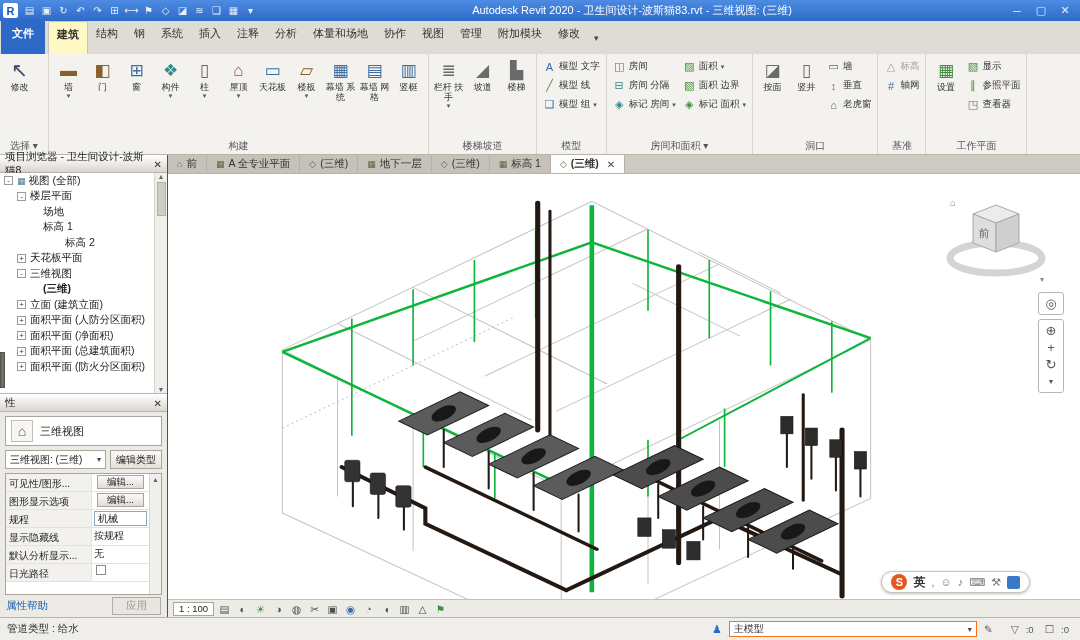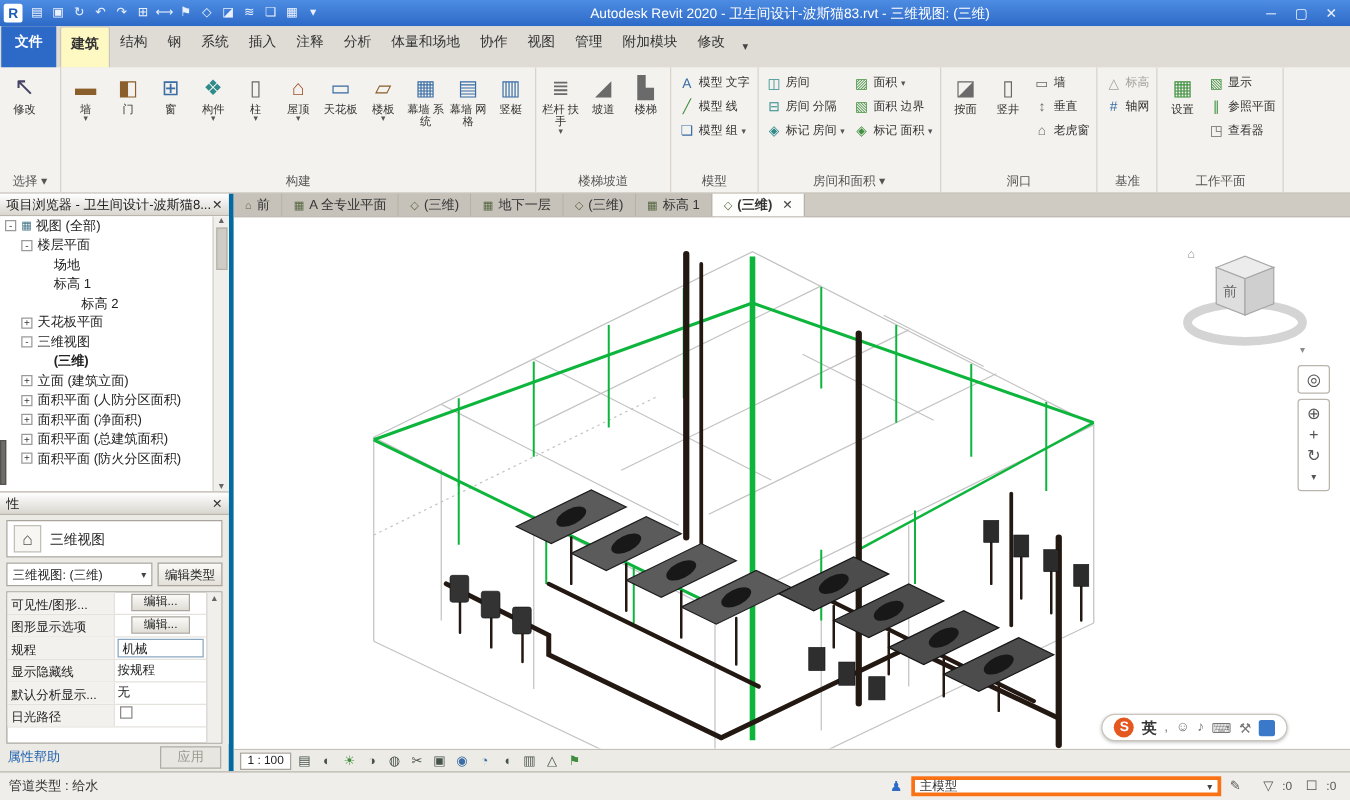--- a/index.html
+++ b/index.html
@@ -42,21 +42,21 @@
 
 .ccol{flex:1;display:flex;flex-direction:column;min-width:0}
 .viewtabs{height:19px;background:#cfcbc3;display:flex;align-items:stretch;border-bottom:1px solid #b9b5ad;flex:0 0 auto}
 .vtab{display:flex;align-items:center;gap:4px;padding:0 9px;font-size:10.5px;color:#333;border-right:1px solid #b5b1a9;background:#c6c2ba;white-space:nowrap}
 .vtab .vic{font-size:9px;color:#5a6a46}
 .vtab.active{background:#fdfdfc;font-weight:bold}
 .vtab .x{color:#444;font-size:10px;margin-left:4px}
 
 
 .main{flex:1;display:flex;min-height:0}
-.left{width:187px;flex:0 0 auto;display:flex;flex-direction:column;background:#eceae5;border-right:4px solid #0369a1}
+.left{width:168px;flex:0 0 auto;display:flex;flex-direction:column;background:#eceae5;border-right:1px solid #0369a1}
 .pane-head{height:18px;background:linear-gradient(#fdfdfd,#d9d6cf);border-top:1px solid #fff;border-bottom:1px solid #b9b5ad;display:flex;align-items:center;font-size:10.5px;padding:0 5px;color:#222;flex:0 0 auto}
 .pane-head .x{margin-left:auto;font-size:10px;color:#333}
 .tree{height:221px;background:#fff;overflow:hidden;position:relative;border-bottom:1px solid #b9b5ad;flex:0 0 auto}
 .trow{height:15.5px;display:flex;align-items:center;font-size:10.5px;white-space:nowrap;overflow:hidden}
 .exp{width:9px;height:9px;border:1px solid #9a9a9a;background:#fff;font-size:8px;line-height:7px;text-align:center;color:#333;margin-right:4px;flex:0 0 auto}
 .nico{font-size:9px;color:#4a7a8c;margin-right:3px}
 .trow.bold{font-weight:bold}
 .vscroll{position:absolute;top:0;right:0;width:13px;height:100%;background:#f0efec;border-left:1px solid #d5d2cb;display:flex;flex-direction:column;align-items:center;font-size:7px;color:#666}
 .vscroll .thumb{width:9px;height:34px;background:#cfccc5;border:1px solid #b4b1aa;margin-top:2px}
 
@@ -98,21 +98,21 @@
 
 .vcbar{height:18px;background:#edebe6;border-top:1px solid #c5c1b9;display:flex;align-items:center;gap:3px;padding:0 5px;flex:0 0 auto}
 .scalebox{height:14px;border:1px solid #a9a59d;background:#fff;font-size:9.5px;padding:4px 5px;display:flex;align-items:center;white-space:nowrap}
 .vcic{width:15px;text-align:center;font-size:10.5px;color:#46524a}
 .vc-green{color:#3f8f3f}.vc-blue{color:#3a6ea5}
 
 
 .status{height:23px;background:#f0eeea;border-top:1px solid #b9b5ad;display:flex;align-items:center;padding:0 7px;font-size:10.5px;color:#333;gap:7px;flex:0 0 auto}
 .status .spacer{flex:1}
 .person{color:#2d6ac8;font-size:11px}
-.wsbox{height:16px;border:3px solid #f97316;background:#fff;width:248px;display:flex;align-items:center;padding:0 4px;font-size:10px}
+.wsbox{height:16px;border:1px solid #f97316;background:#fff;width:248px;display:flex;align-items:center;padding:0 4px;font-size:10px}
 .wsbox .dd{margin-left:auto;font-size:8px;color:#444}
 .sic{font-size:10.5px;color:#555}
 .scount{font-size:9.5px;color:#555;margin-right:4px}
 </style>
 </head>
 <body>
 
 <div class="app">
 
   <div class="titlebar">

